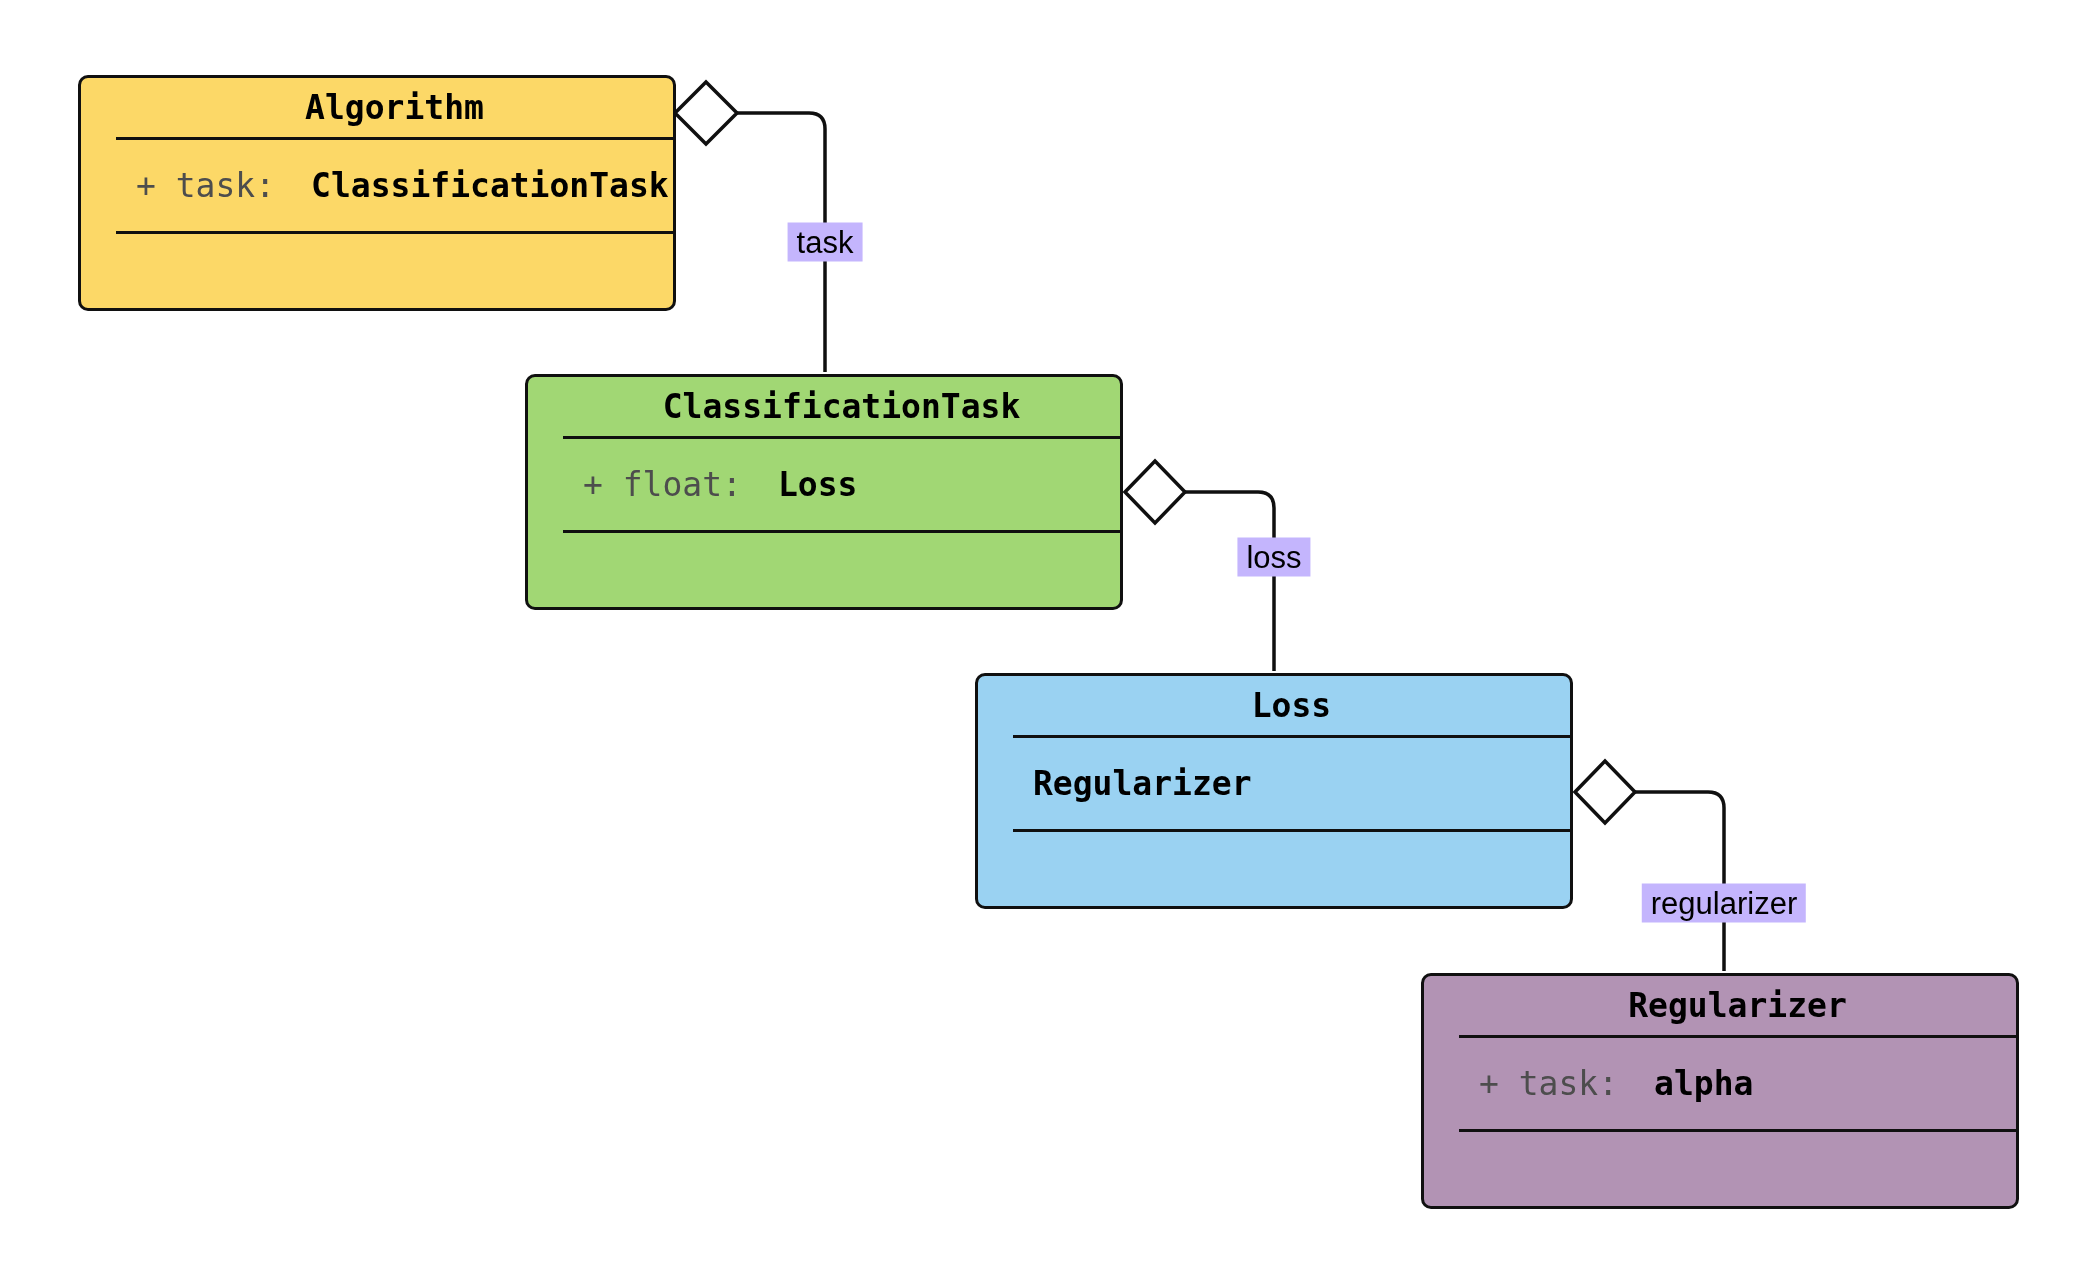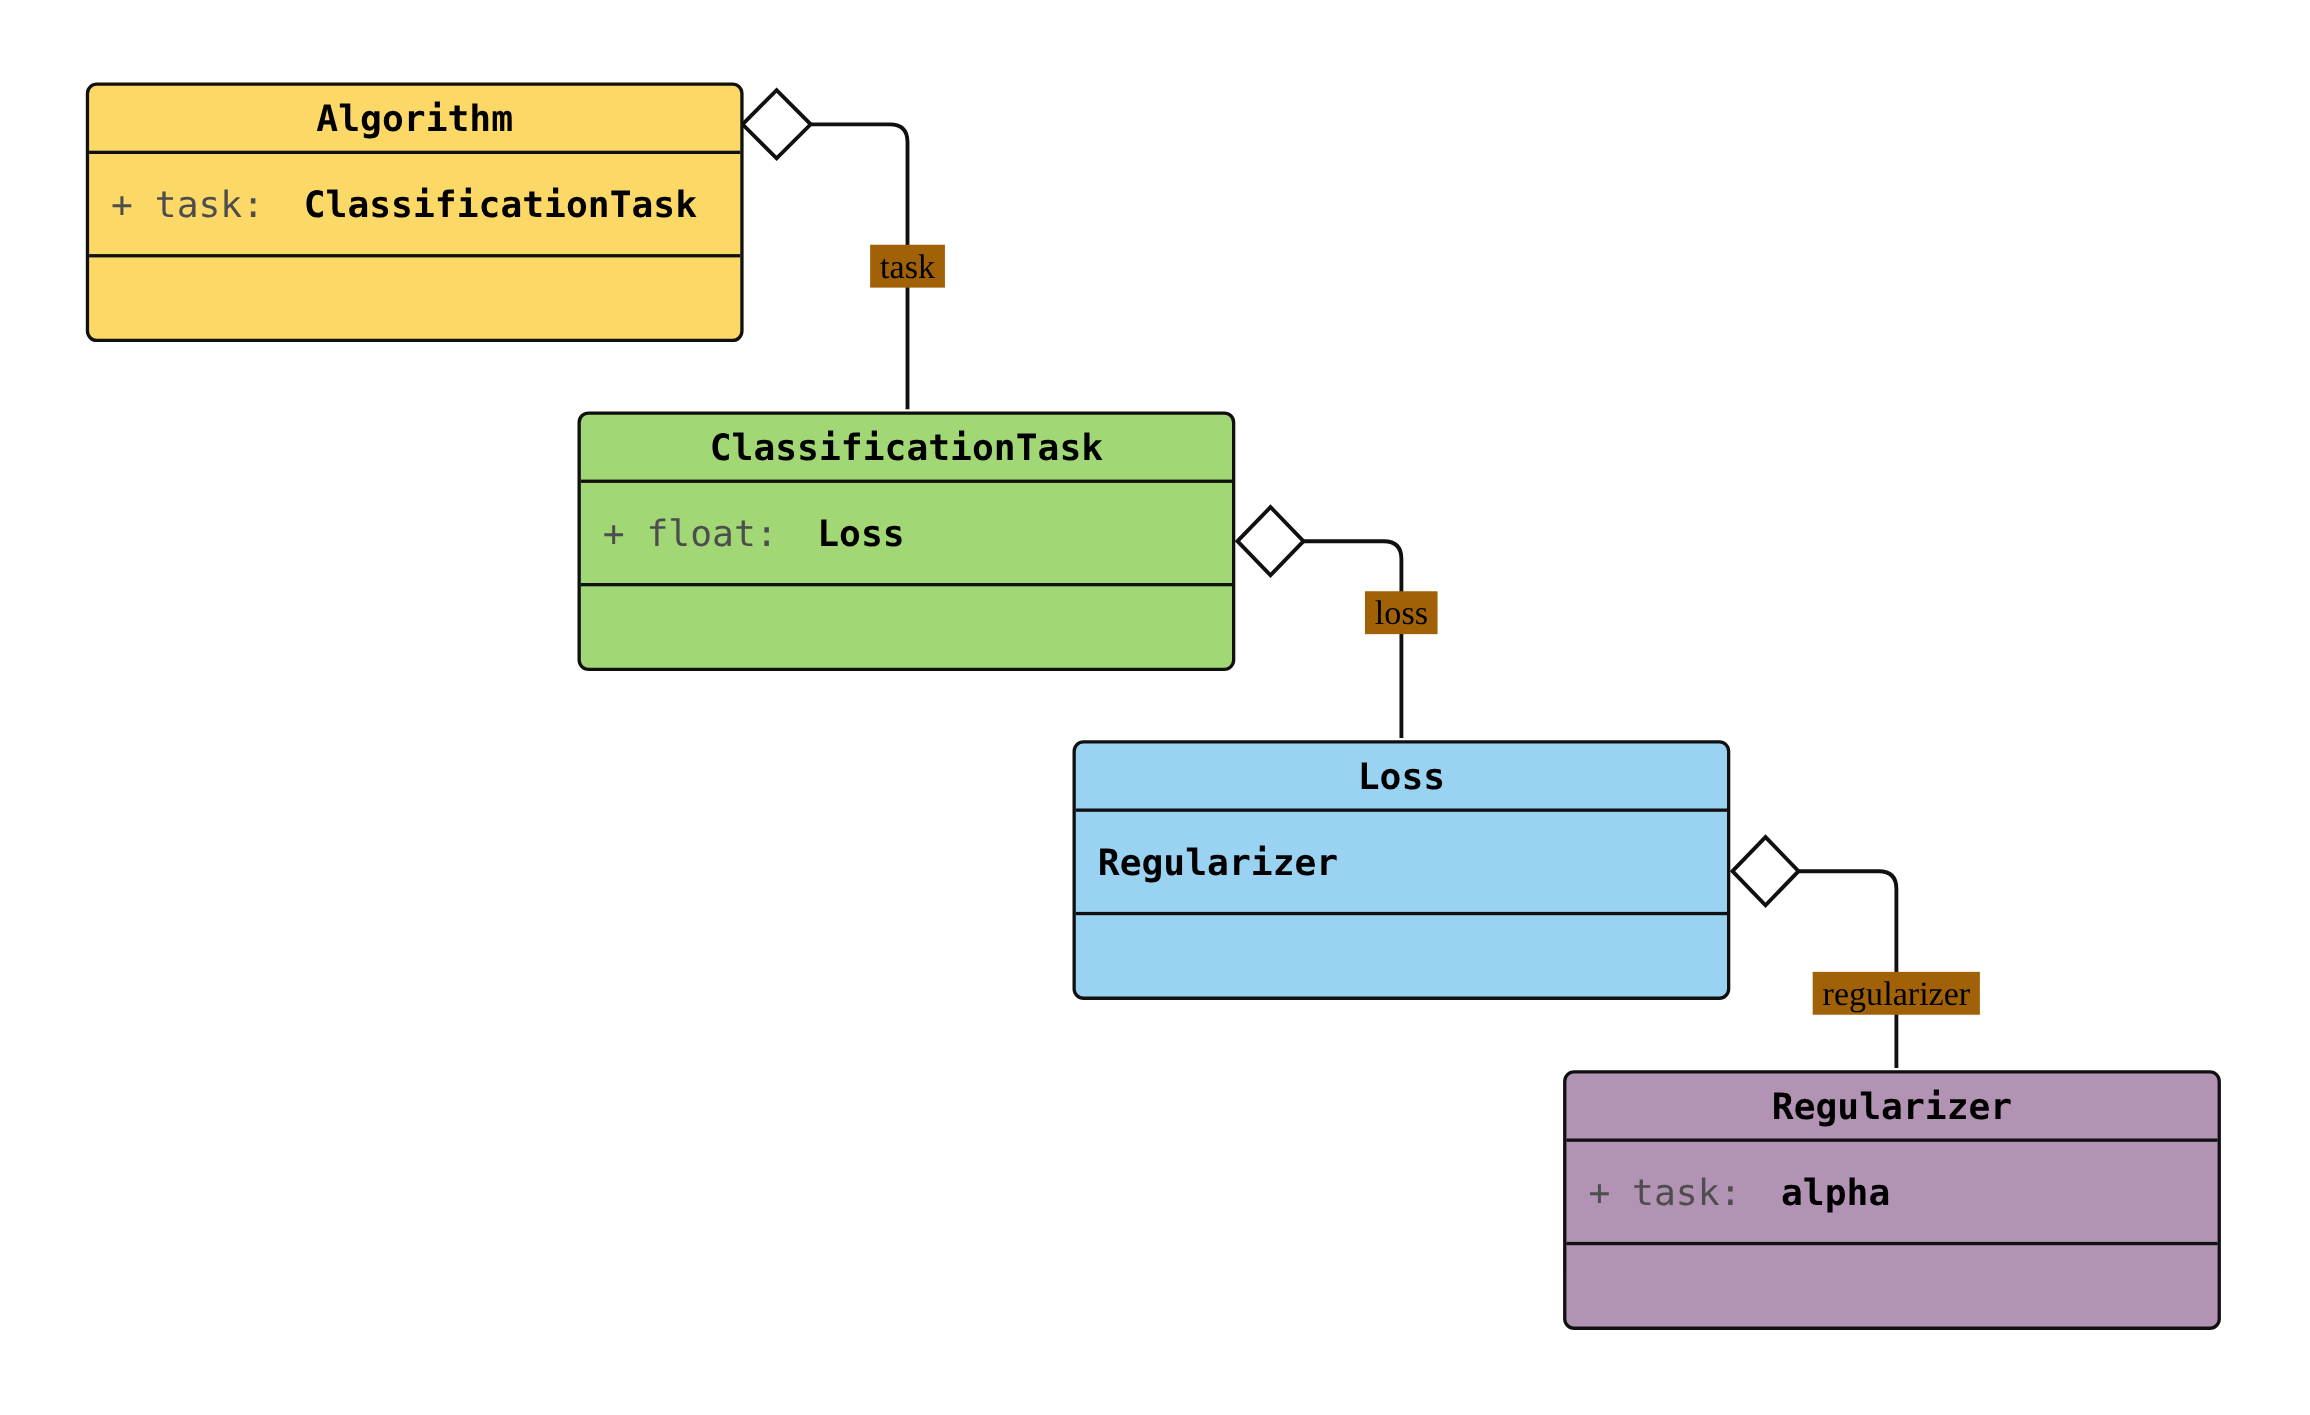--- a/index.html
+++ b/index.html
@@ -15,21 +15,21 @@
   }
   .edge-path{fill:none;stroke:#101010;stroke-width:3.5px;}
   .diamond{fill:#ffffff;stroke:#101010;stroke-width:3.5px;}
 
   .uml-class{
     position:absolute;
     width:598px;height:236px;
     box-sizing:border-box;
     border:3.5px solid #101010;
     border-radius:10px;
-    display:flex;flex-direction:column;
+    display:flex;flex-direction:column;padding-left:35px;
   }
   .c0{left:78px;top:75px;}
   .c1{left:525px;top:374px;}
   .c2{left:975px;top:673px;}
   .c3{left:1421px;top:973px;}
 
   .title-row{
     height:59px;flex:0 0 59px;
     border-bottom:3px solid #101010;
     display:flex;align-items:center;justify-content:center;
@@ -44,23 +44,23 @@
     white-space:pre;
     gap:16px;
   }
   .attr-name{color:#4D4D4D;margin-right:20px;}
   .attr-type{color:#000000;font-weight:bold;}
   .empty-row{flex:1 1 auto;}
 
   .edge-label{
     position:absolute;
     transform:translate(-50%,-50%);
-    background:#a16207;
+    background:#c4b5fd;
     padding:4px 9px;
-    font-family:Liberation Serif, serif;
+    font-family:Liberation Sans, sans-serif;
     font-size:31px;
     color:#000000;
     line-height:1;
     white-space:nowrap;
   }
   .el0{left:825px;top:242px;}
   .el1{left:1274px;top:557px;}
   .el2{left:1724px;top:903px;}
 </style>
 </head>

